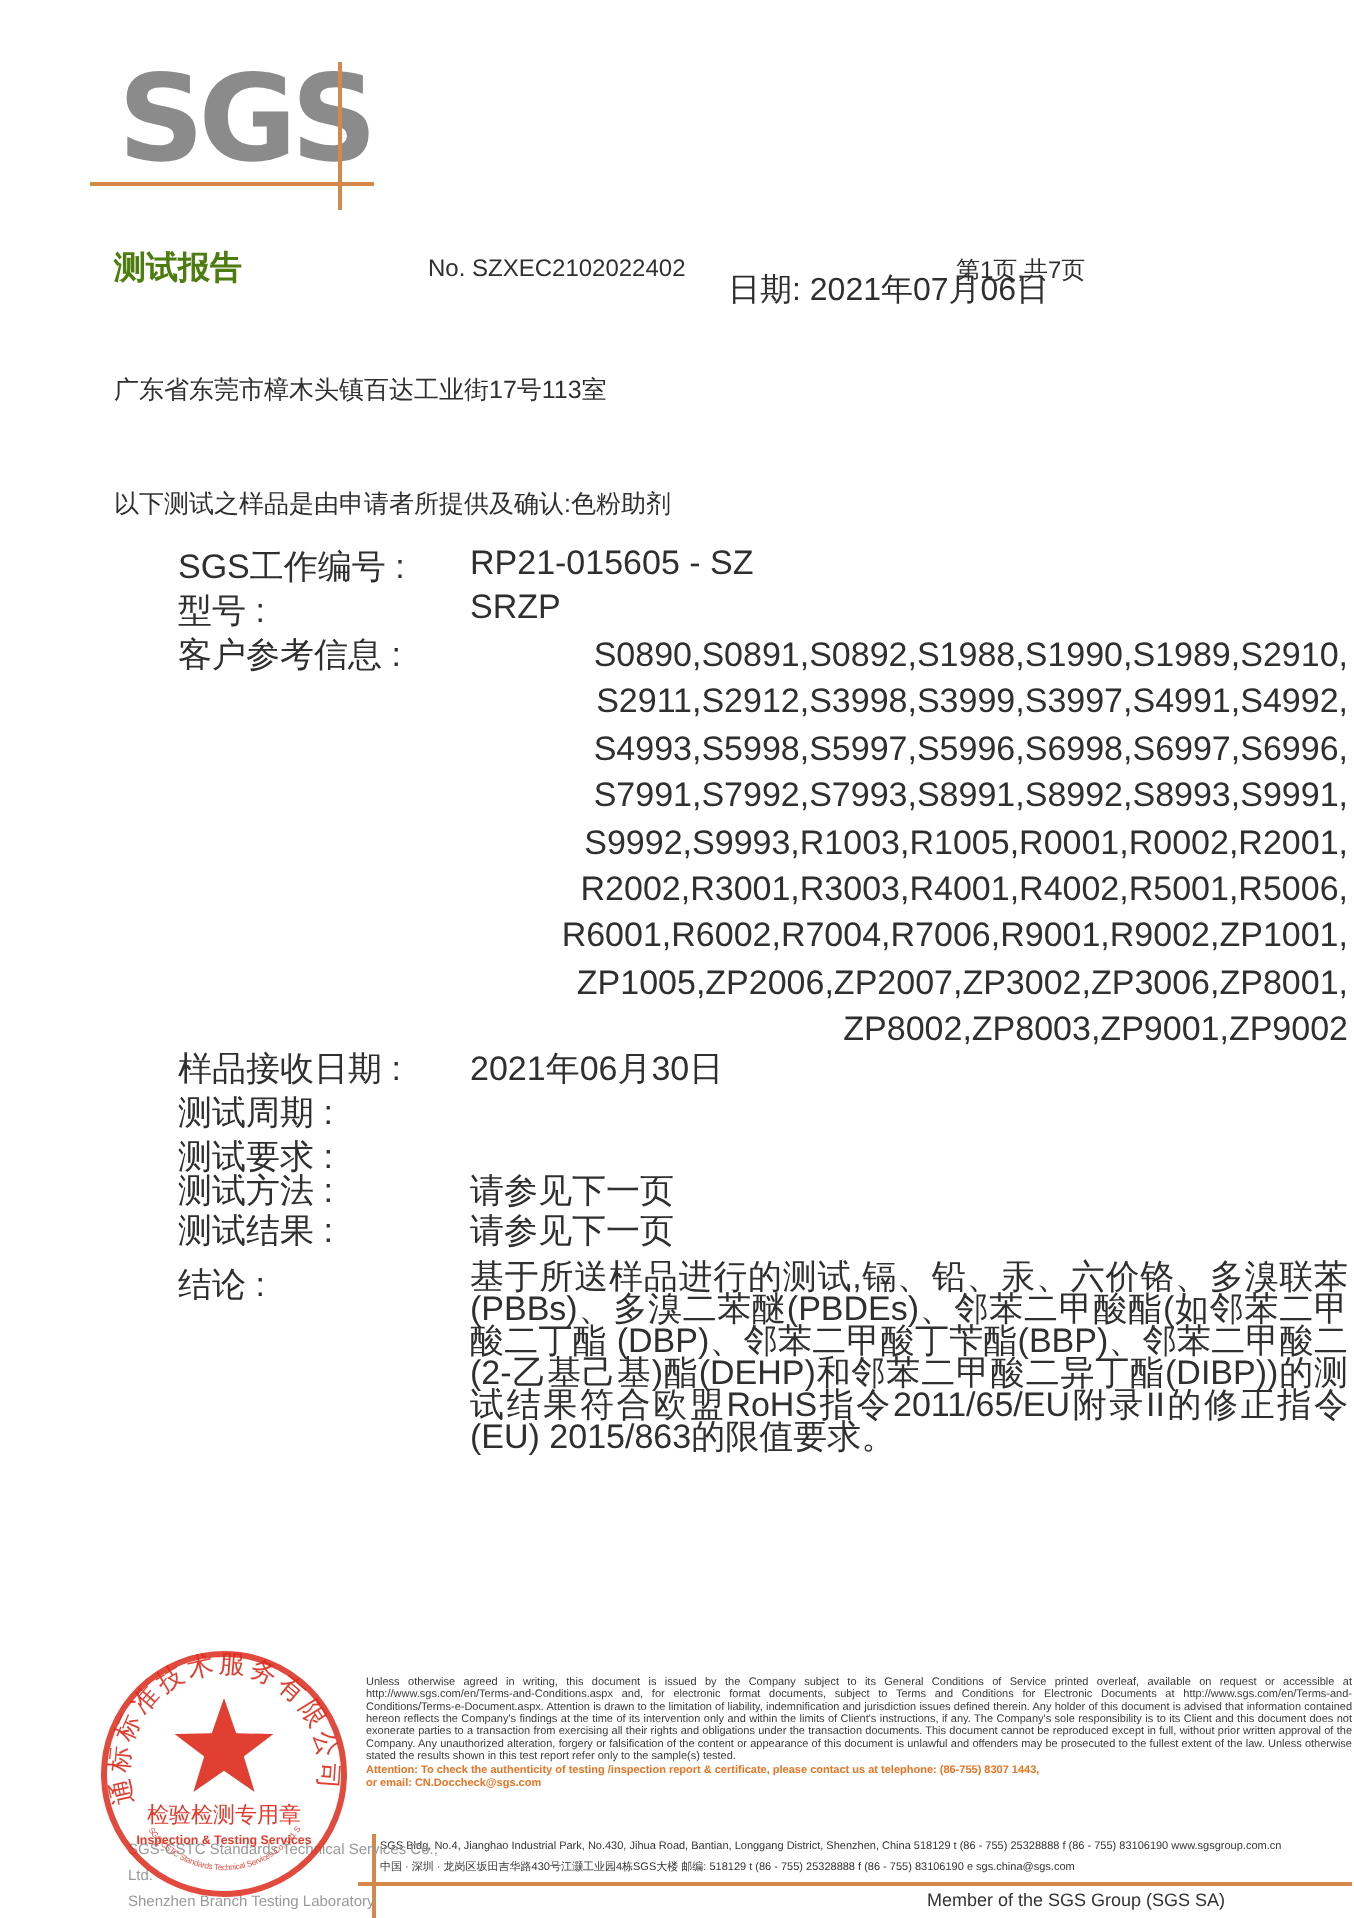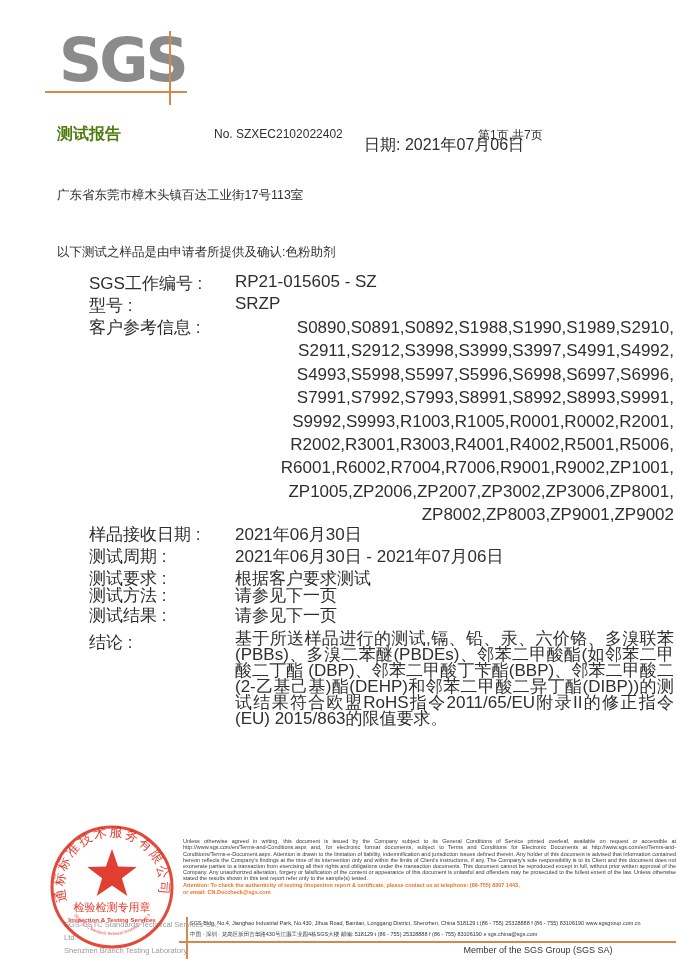--- a/index.html
+++ b/index.html
@@ -91,25 +91,23 @@
 R6001,R6002,R7004,R7006,R9001,R9002,ZP1001,
 ZP1005,ZP2006,ZP2007,ZP3002,ZP3006,ZP8001,
 ZP8002,ZP8003,ZP9001,ZP9002</span>
   </div>
   <div class="frow" style="top:523px">
     <span class="lbl">样品接收日期 :</span>
     <span class="val">2021年06月30日</span>
   </div>
   <div class="frow" style="top:545px">
     <span class="lbl">测试周期 :</span>
-    <span class="val">2021年06月30日 - 2021年07月06日</span>
   </div>
   <div class="frow" style="top:567px">
     <span class="lbl">测试要求 :</span>
-    <span class="val">根据客户要求测试</span>
   </div>
   <div class="frow" style="top:584px">
     <span class="lbl">测试方法 :</span>
     <span class="val">请参见下一页</span>
   </div>
   <div class="frow" style="top:604px">
     <span class="lbl">测试结果 :</span>
     <span class="val">请参见下一页</span>
   </div>
   <div class="frow" style="top:631px">

